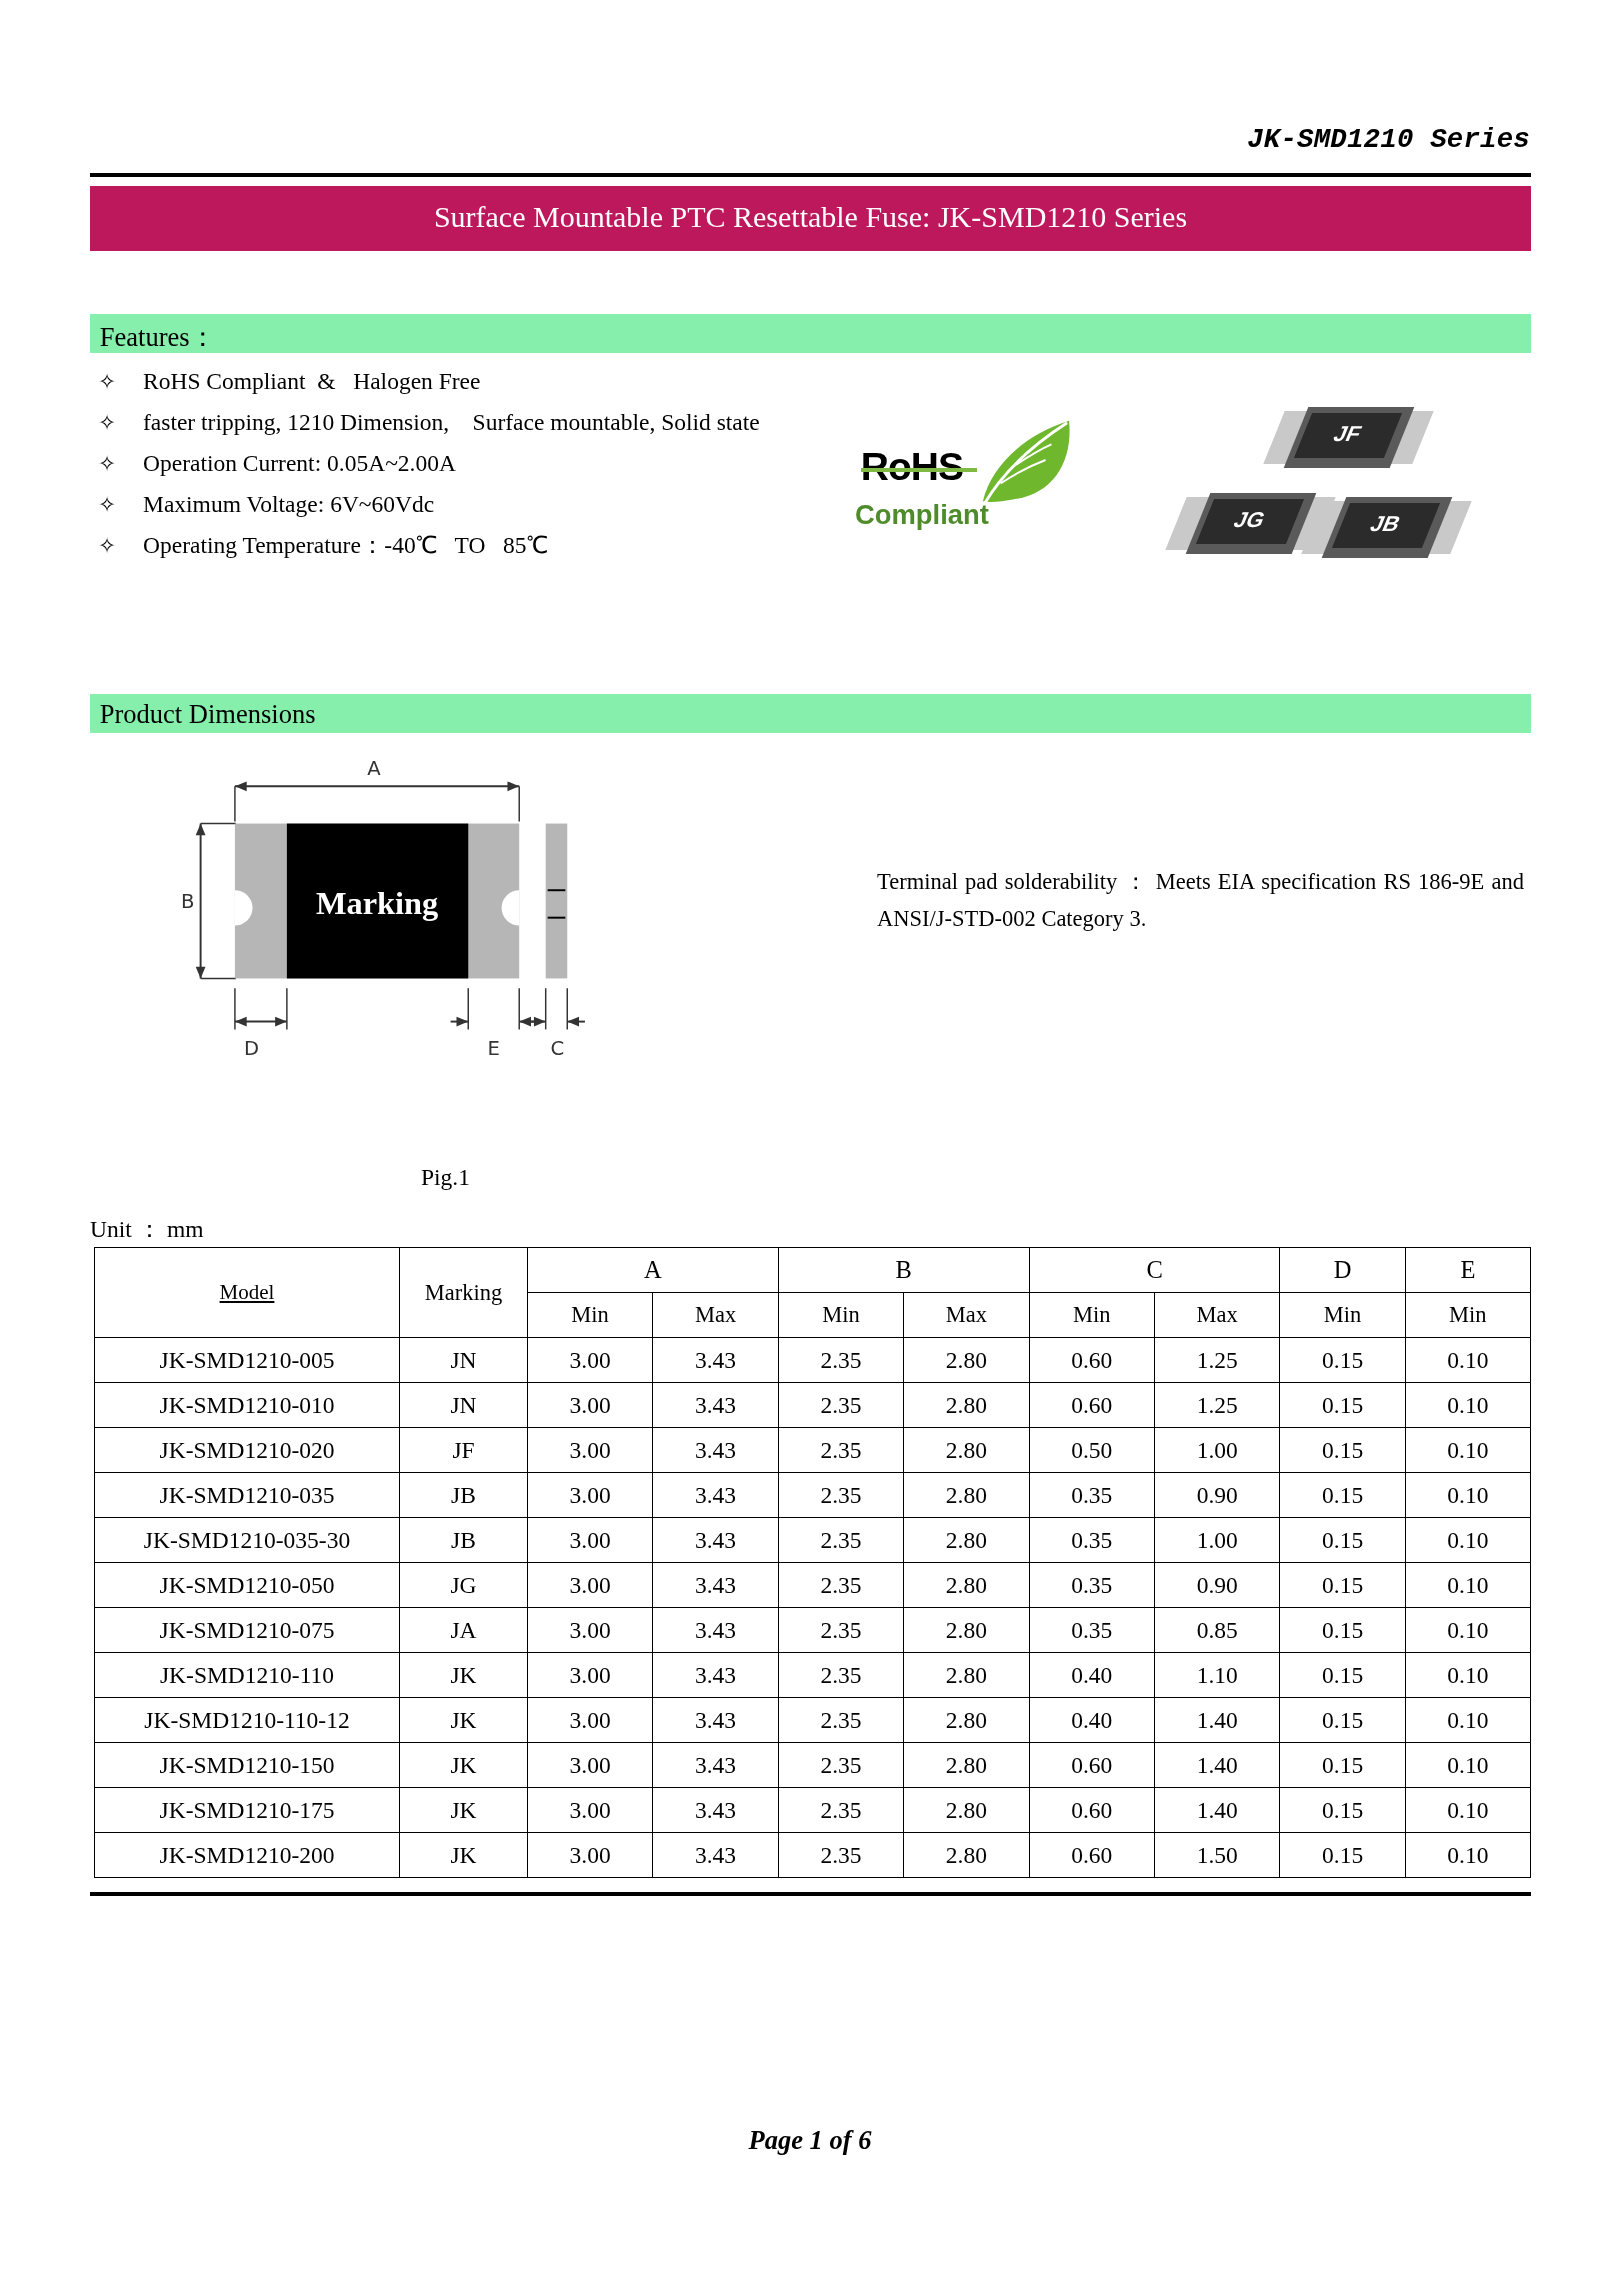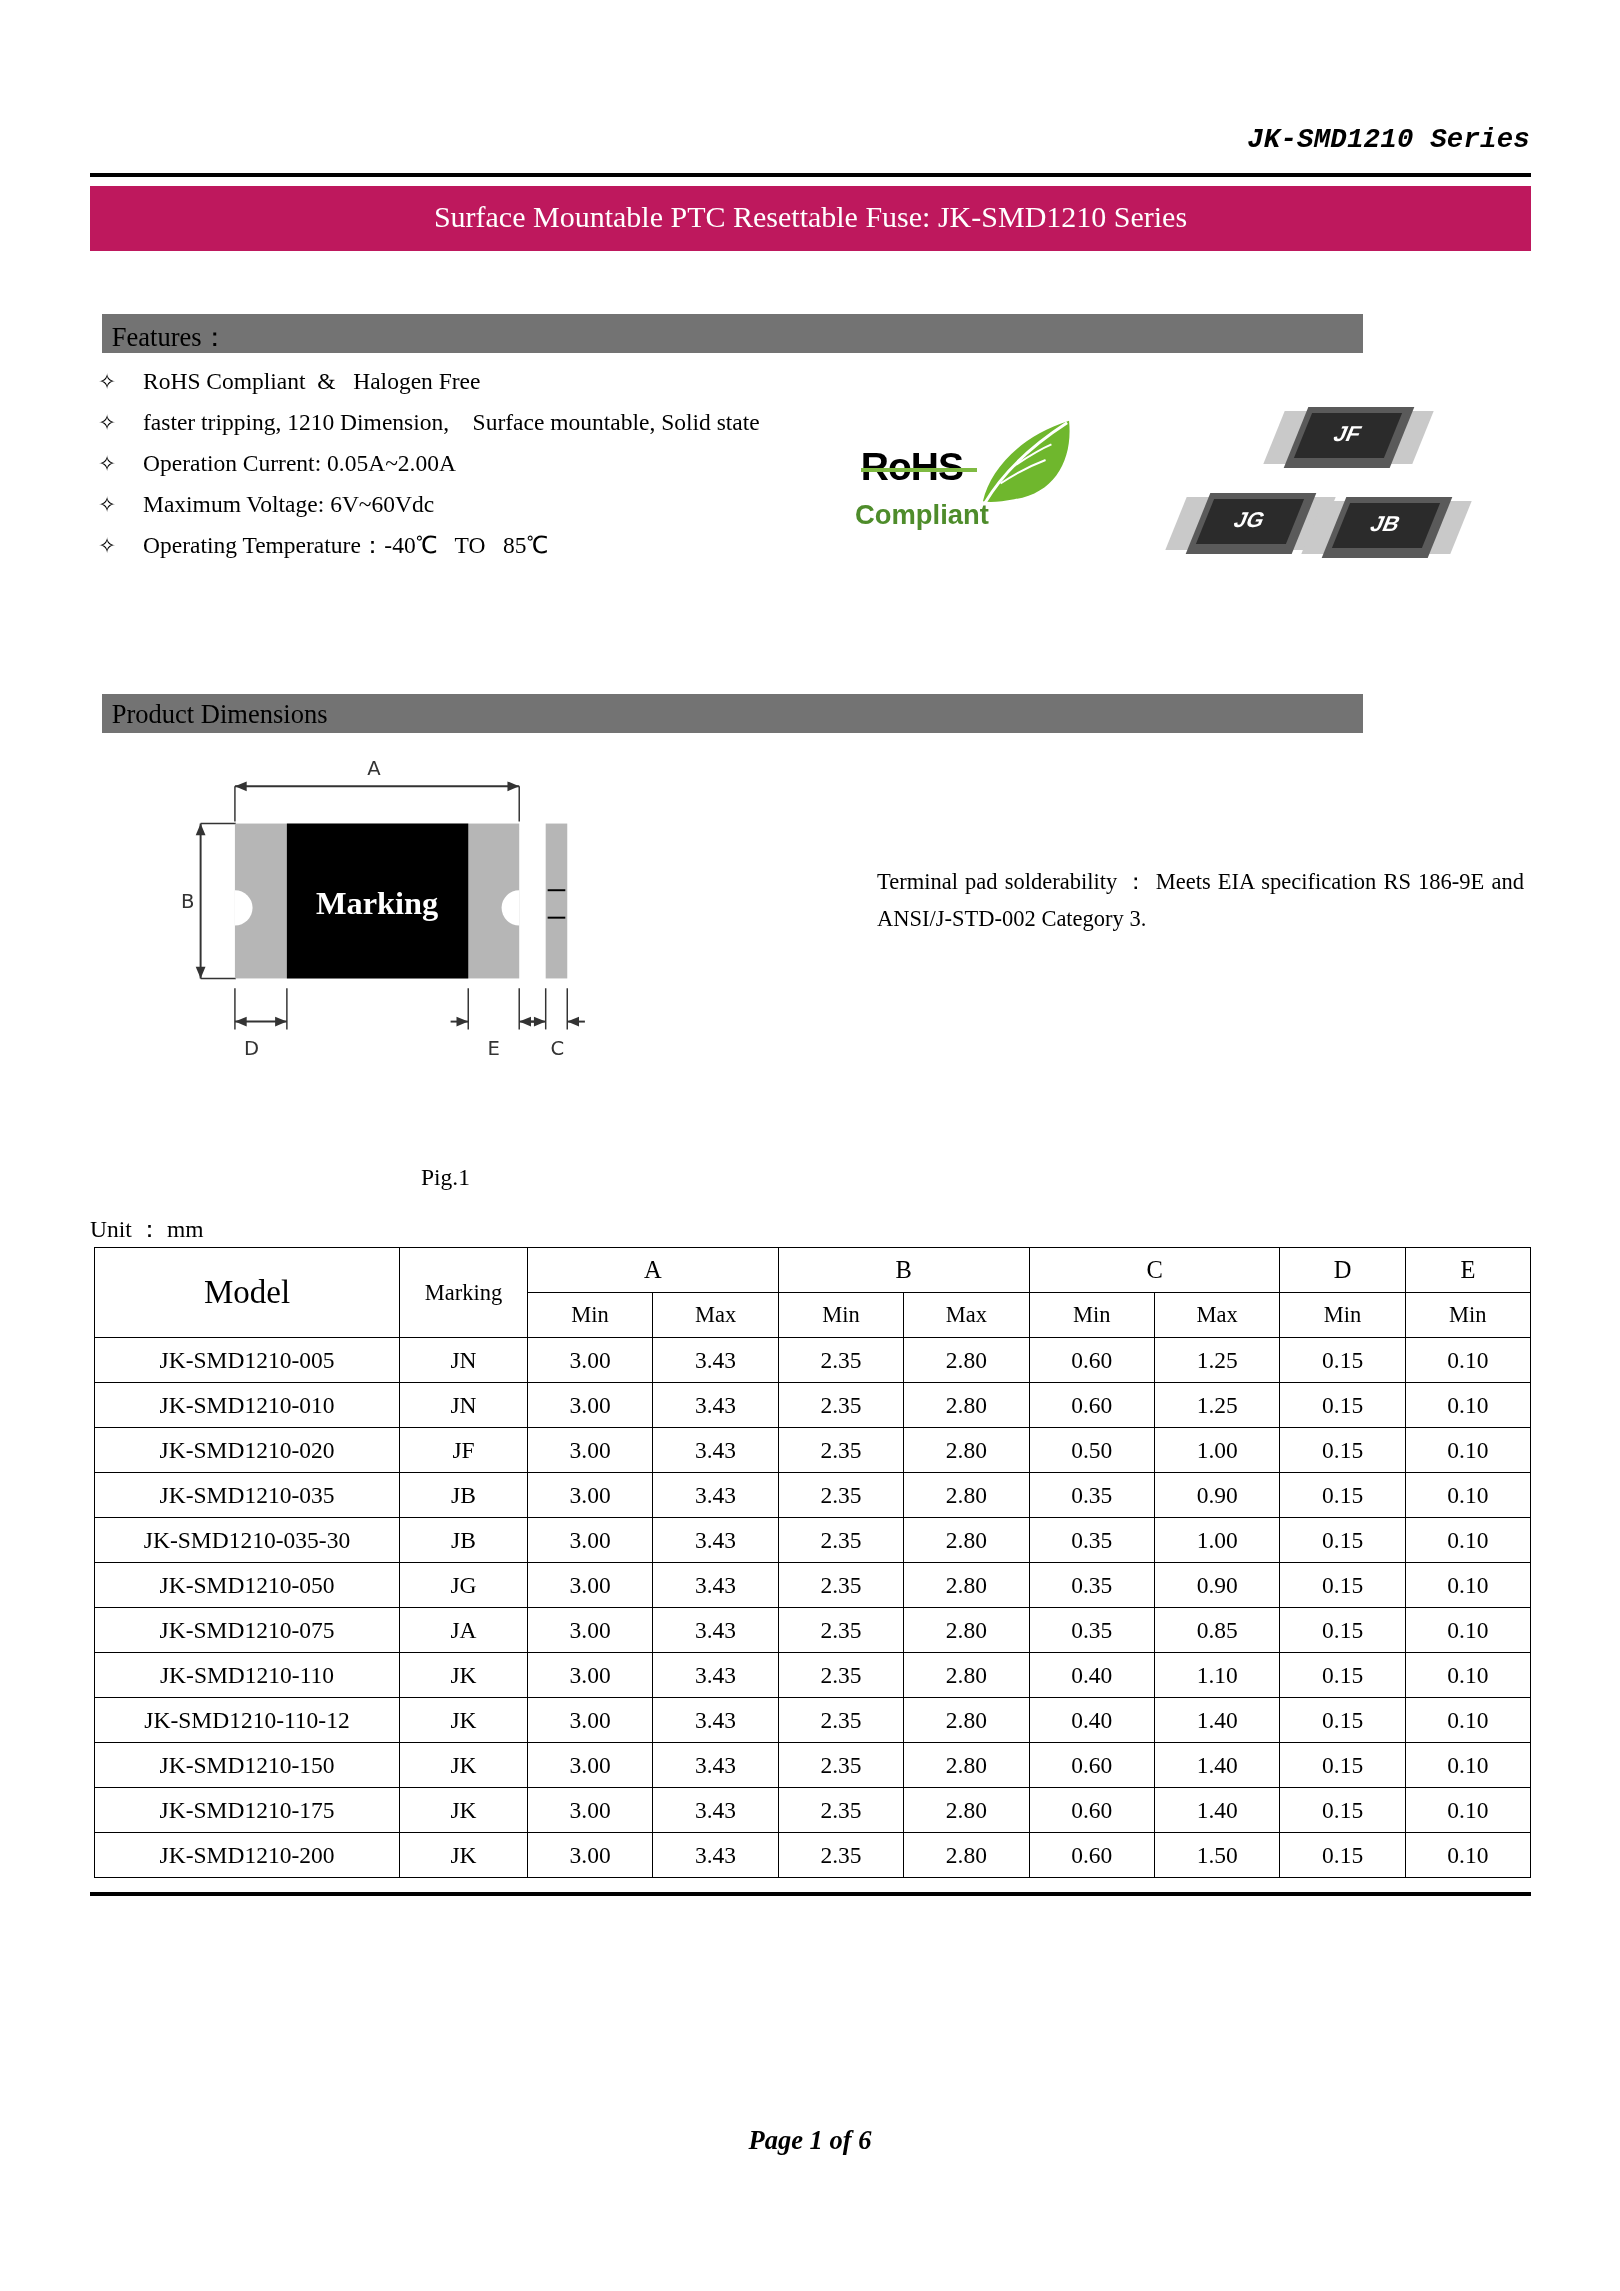--- a/index.html
+++ b/index.html
@@ -56,24 +56,24 @@
     top: 13.7px;
     text-align: center;
     color: #ffffff;
     font-size: 30px;
     font-family: "Liberation Serif", serif;
   }
 
   
   .section-bar {
     position: absolute;
-    left: 102px;
-    width: 1261px;
+    left: 90px;
+    width: 1441px;
     height: 39px;
-    background: #737373;
+    background: #86efac;
   }
   .section-bar .section-label {
     position: absolute;
     left: 9.8px;
     top: 4.9px;
     font-size: 26.5px;
     font-family: "Liberation Serif", serif;
     color: #000000;
   }
   #features-bar { top: 314px; }
@@ -245,22 +245,23 @@
     font-size: 22.5px;
   }
   table.dims th, table.dims td {
     border: 1px solid #000000;
     text-align: center;
     padding: 0;
     height: 44px;
     font-weight: normal;
   }
   table.dims th.model-head {
-    font-size: 33px;
+    font-size: 21px;
     width: 304px;
+    text-decoration: underline;
   }
   table.dims th.marking-head {
     width: 127px;
     font-size: 22.5px;
   }
   table.dims th.grp { font-size: 24.5px; }
   table.dims td.model-cell { font-size: 23.5px; }
   table.dims td.marking-cell { font-size: 23.5px; }
   table.dims td.num { font-size: 23.5px; }
 

